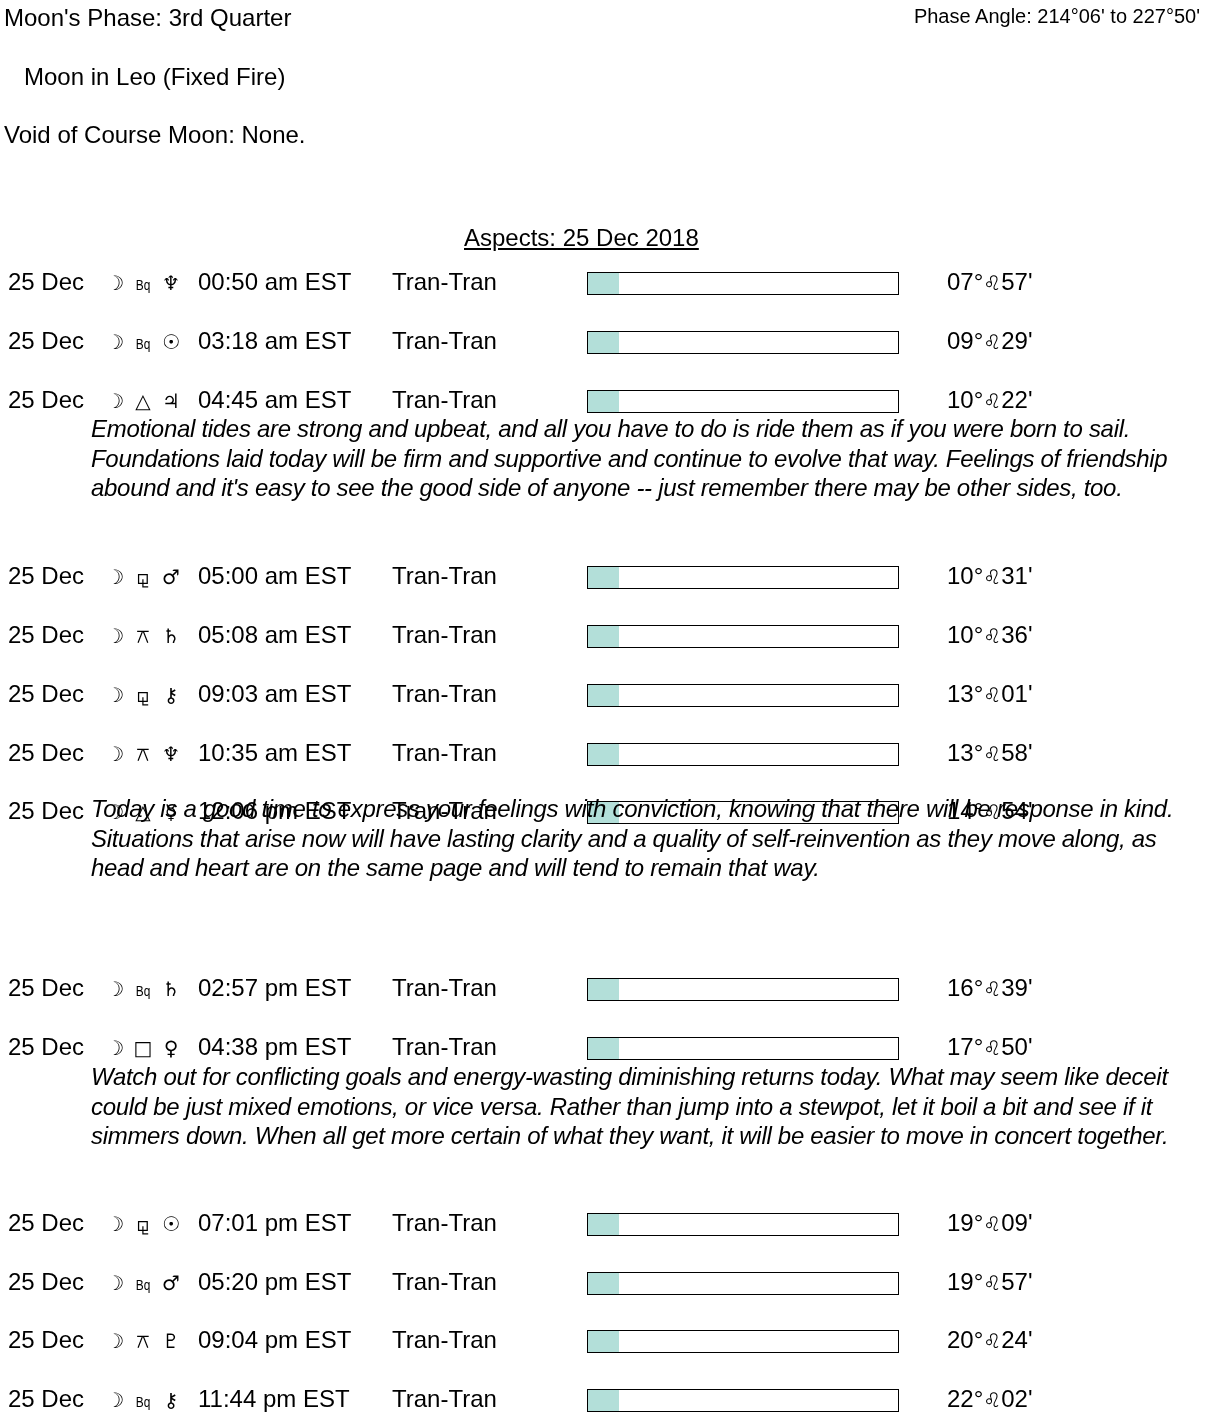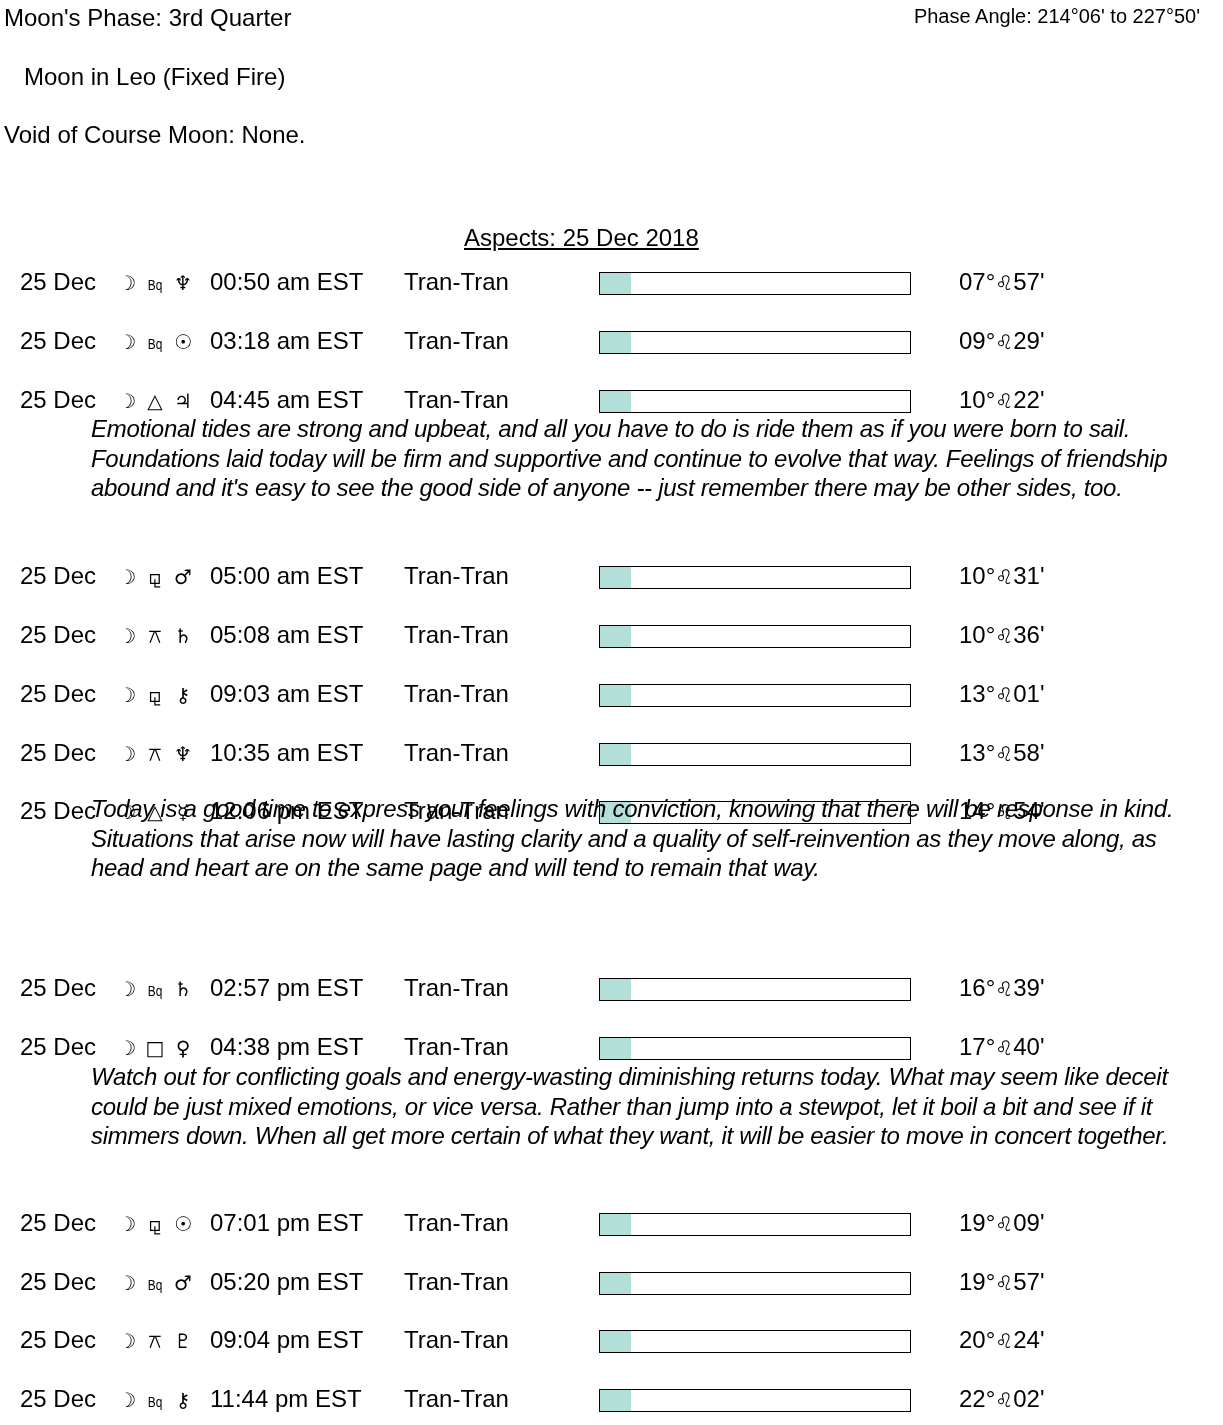--- a/index.html
+++ b/index.html
@@ -2,21 +2,21 @@
 <html><head>
 <meta charset="utf-8">
 <style>
   html, body { margin:0; padding:0; background:#ffffff; }
   body { width:1223px; height:1425px; position:relative; overflow:hidden;
          font-family:"Liberation Sans", sans-serif; color:#000; font-size:24px; }
   .abs { position:absolute; white-space:nowrap; line-height:28px; }
   .hdr { left:4px; }
   .phase-angle { right:23px; top:4px; font-size:20px; line-height:24px; }
   .aspects-title { left:464px; top:224px;text-decoration:underline; }
-  .row { position:absolute; left:16px; width:967px; height:30px;padding-left:32px; }
+  .row { position:absolute; left:4px; width:967px; height:30px;padding-left:32px; }
   .row .date { position:absolute; left:4px; top:0; line-height:28px; }
   .row .glyphs { position:absolute; left:97px; top:0; line-height:28px; width:92px; }
   .row .g-moon, .row .g-asp, .row .g-pl { display:inline-block; text-align:center;
         font-family:"DejaVu Sans", sans-serif; font-size:20px; }
   .row .g-moon { width:28px; }
   .row .g-asp { width:28px; }
   .row .g-asp.bq { font-size:14px; font-family:"Liberation Sans", sans-serif; transform:scaleX(0.85); }
   .row .g-pl { width:28px; }
   .row .time { position:absolute; left:194px; top:0; line-height:28px; }
   .row .kind { position:absolute; left:388px; top:0; line-height:28px; }
@@ -132,21 +132,21 @@
       <span class="pos"><span>16°</span><span class="sign">♌</span><span>39'</span></span>
     </div>
     <div class="row" style="top: 1033px;">
       <span class="date">25 Dec</span>
       <span class="glyphs"><span class="g-moon">☽</span><span class="g-asp">□</span><span class="g-pl">♀</span></span>
       <span class="time">04:38 pm EST</span>
       <span class="kind">Tran-Tran</span>
       <span class="bar">
         <span class="fill" style="width: 10%; background: rgb(179, 223, 217);"></span>
       </span>
-      <span class="pos"><span>17°</span><span class="sign">♌</span><span>40'</span></span>
+      <span class="pos"><span>17°</span><span class="sign">♌</span><span>50'</span></span>
     </div>
     <div class="interp" style="top: 1062px;">Watch out for conflicting goals and energy-wasting diminishing returns today. What may seem like deceit could be just mixed emotions, or vice versa. Rather than jump into a stewpot, let it boil a bit and see if it simmers down. When all get more certain of what they want, it will be easier to move in concert together.</div>
     <div class="row" style="top: 1209px;">
       <span class="date">25 Dec</span>
       <span class="glyphs"><span class="g-moon">☽</span><span class="g-asp">⚼</span><span class="g-pl">☉</span></span>
       <span class="time">07:01 pm EST</span>
       <span class="kind">Tran-Tran</span>
       <span class="bar">
         <span class="fill" style="width: 10%; background: rgb(179, 223, 217);"></span>
       </span>

